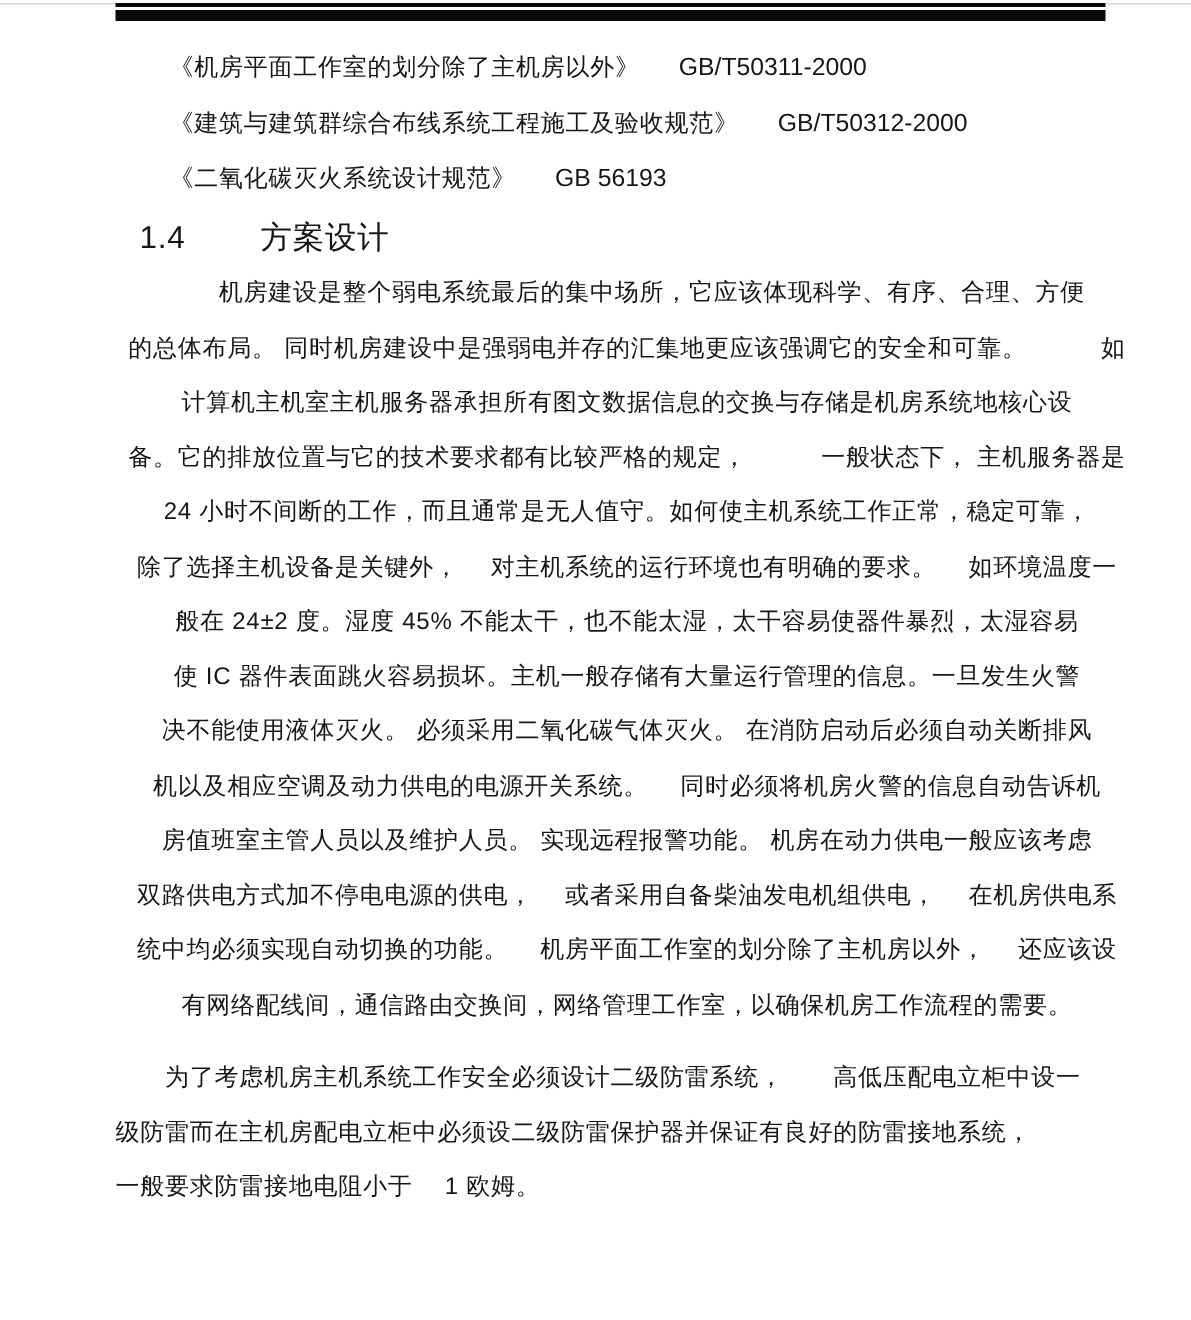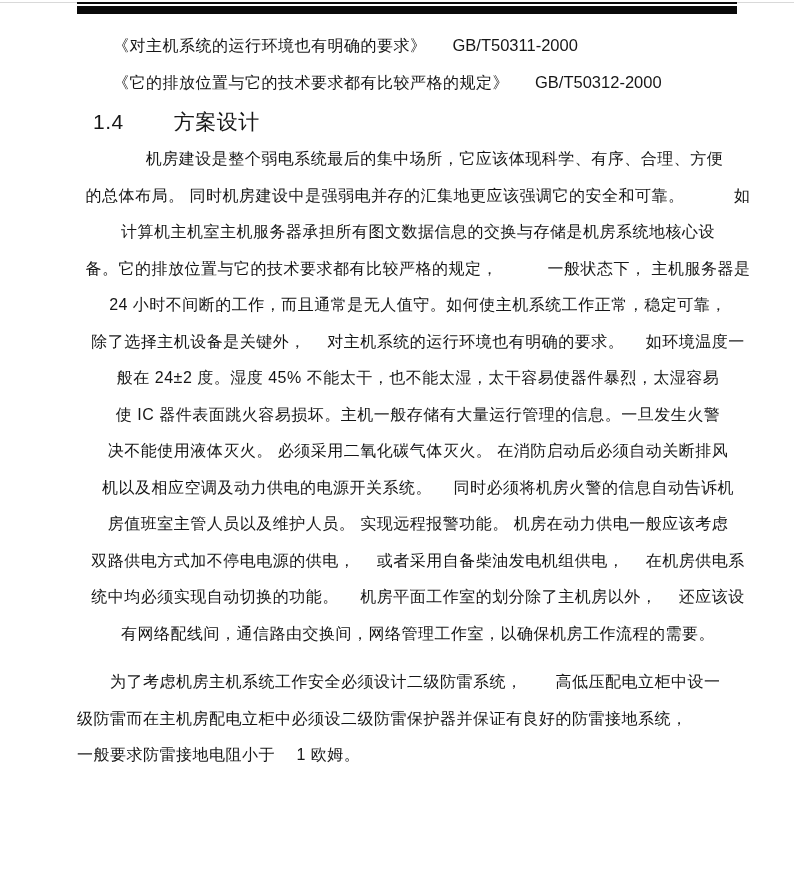--- a/index.html
+++ b/index.html
@@ -78,24 +78,27 @@
 </head>
 <body>
 
 <div class="top-hairline"></div>
 <div class="top-border"></div>
 
 <div class="content">
 
   <div class="standards">
     <div class="standard-item">
-      <span>《对主机系统的运行环境也有明确的要求》</span><span class="standard-code">GB/T50311-2000</span>
+      <span>《机房平面工作室的划分除了主机房以外》</span><span class="standard-code">GB/T50311-2000</span>
     </div>
     <div class="standard-item">
-      <span>《它的排放位置与它的技术要求都有比较严格的规定》</span><span class="standard-code">GB/T50312-2000</span>
+      <span>《建筑与建筑群综合布线系统工程施工及验收规范》</span><span class="standard-code">GB/T50312-2000</span>
+    </div>
+    <div class="standard-item">
+      <span>《二氧化碳灭火系统设计规范》</span><span class="standard-code">GB 56193</span>
     </div>
   </div>
 
   <div class="section-heading">
     <span class="section-number">1.4</span><span class="section-title">方案设计</span>
   </div>
 
   <p class="para para-1">机房建设是整个弱电系统最后的集中场所，它应该体现科学、有序、合理、方便
 的总体布局。 同时机房建设中是强弱电并存的汇集地更应该强调它的安全和可靠。　　　如
 计算机主机室主机服务器承担所有图文数据信息的交换与存储是机房系统地核心设

